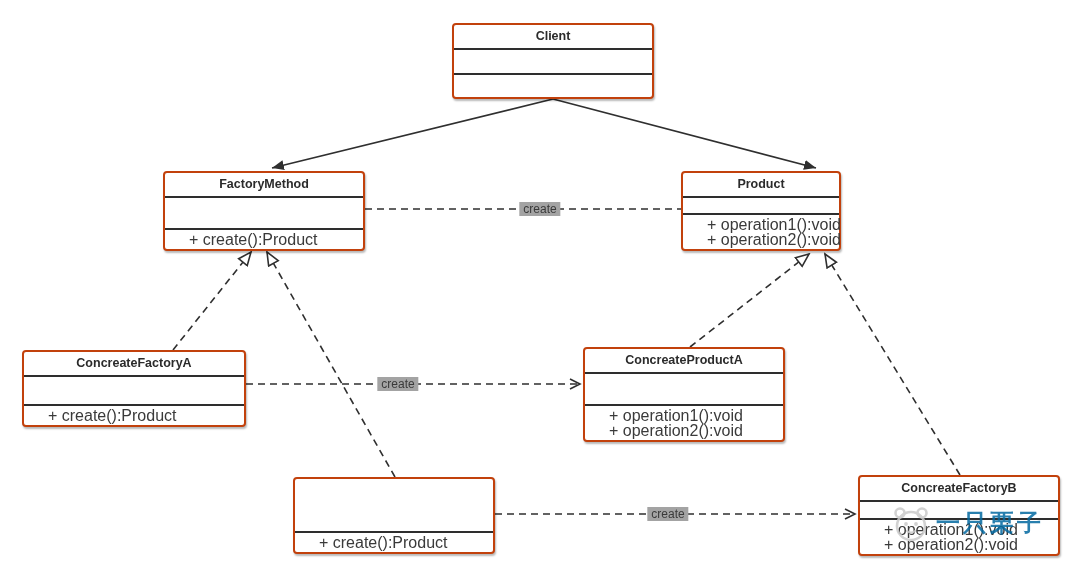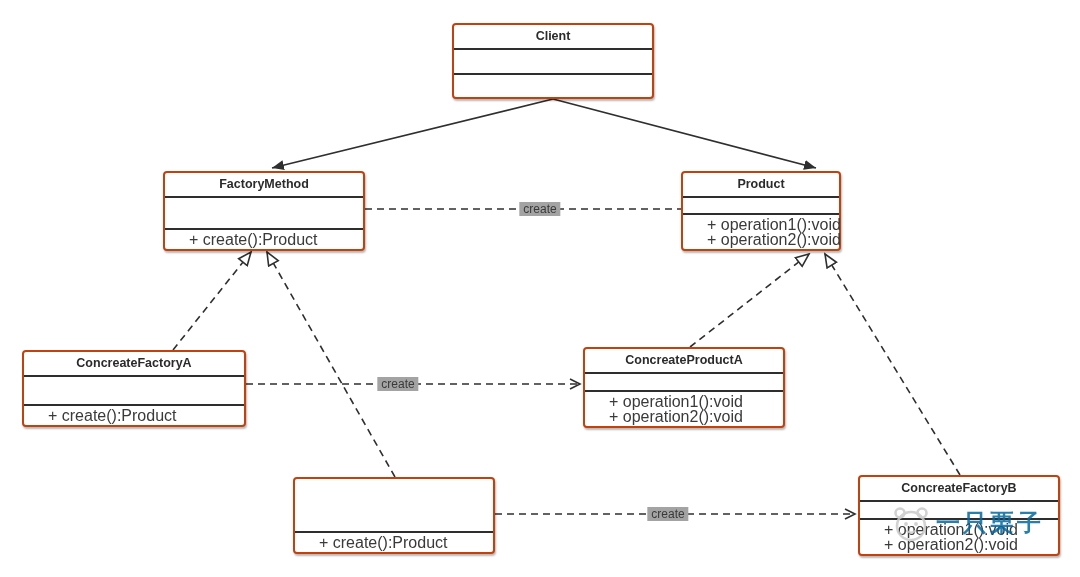--- a/index.html
+++ b/index.html
@@ -92,21 +92,21 @@
   </div>
 
   <div class="uml-class" style="left:22px;top:350px;width:224px;height:77px">
     <div class="uml-title">ConcreateFactoryA</div>
     <div class="uml-attrs"></div>
     <div class="uml-methods">
       <div class="uml-method">+ create():Product</div>
     </div>
   </div>
 
-  <div class="uml-class" style="left:583px;top:347px;width:202px;height:81px">
+  <div class="uml-class" style="left:583px;top:347px;width:202px;height:95px">
     <div class="uml-title">ConcreateProductA</div>
     <div class="uml-attrs"></div>
     <div class="uml-methods">
       <div class="uml-method">+ operation1():void</div>
       <div class="uml-method">+ operation2():void</div>
     </div>
   </div>
 
   <div class="uml-class" style="left:293px;top:477px;width:202px;height:77px">
     <div class="uml-attrs"></div>

